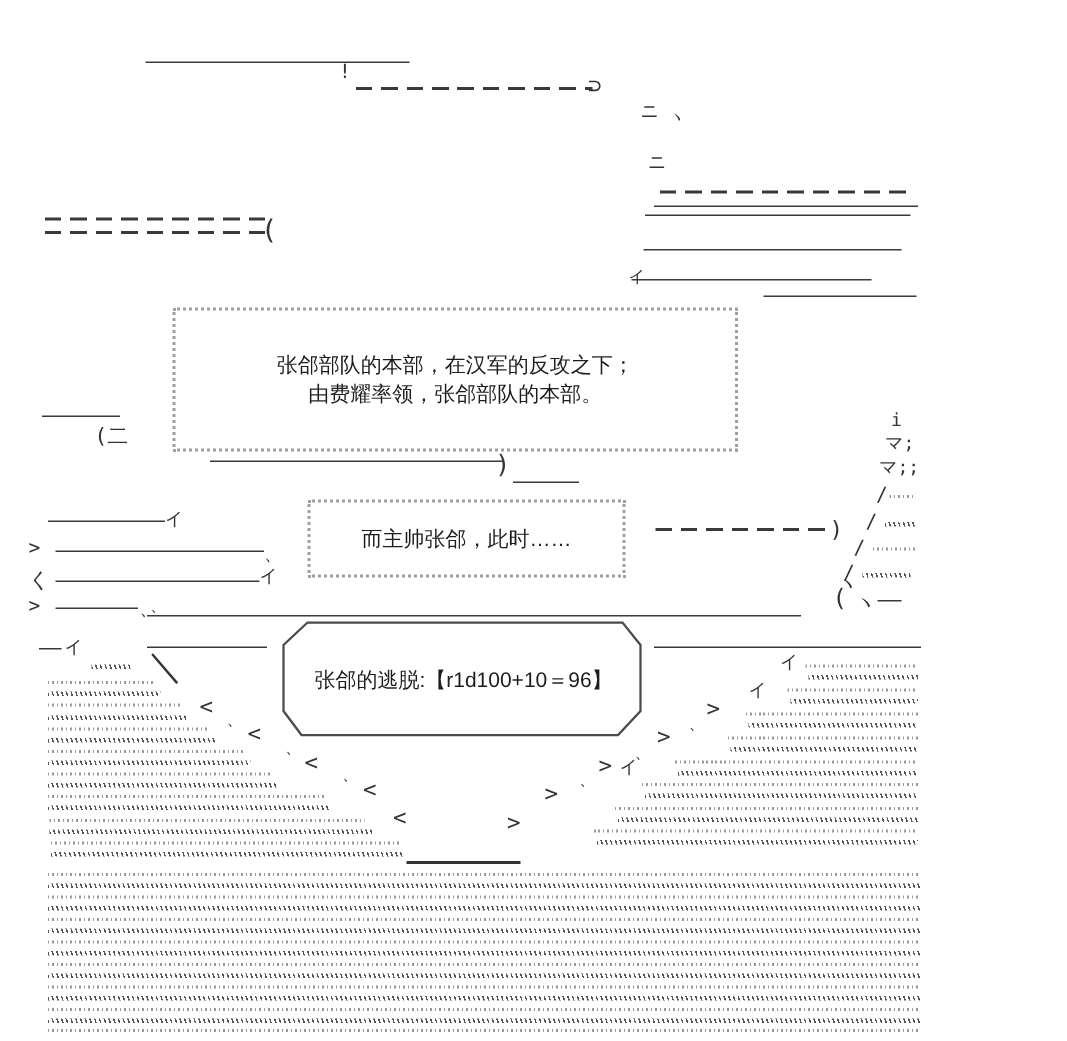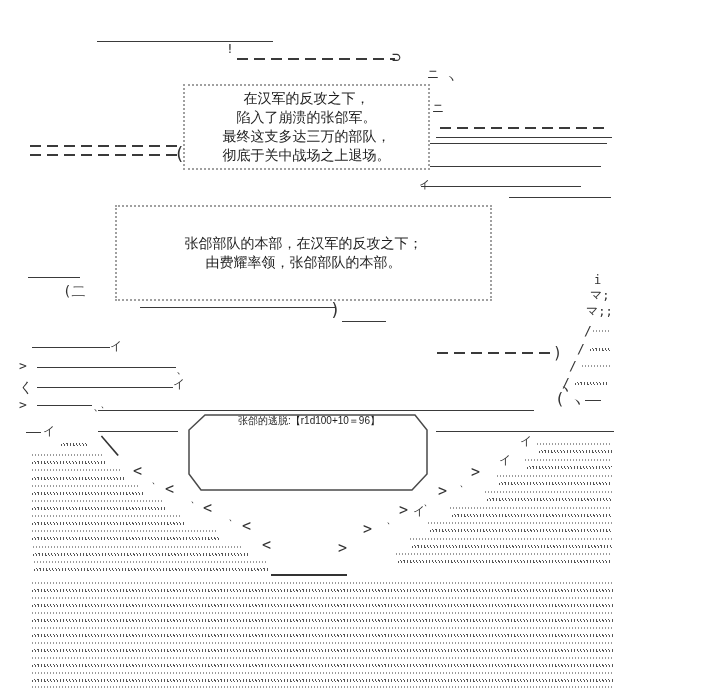--- a/index.html
+++ b/index.html
@@ -16,22 +16,22 @@
   
   .dbox{position:absolute;border:2px dotted #a0a0a0;background:#fff;box-sizing:border-box;
         display:flex;flex-direction:column;justify-content:center;text-align:center;
         color:#1d1d1d;font-size:14px;line-height:19px;}
   .box1{left:183px;top:84px;width:247px;height:86px;}
   .box2{left:115px;top:205px;width:377px;height:96px;}
   .box3{left:205px;top:333px;width:212px;height:52px;}
   
   .dicebox{position:absolute;left:186px;top:412px;width:246px;height:82px;}
   .dicebox svg{position:absolute;left:0;top:0;}
-  .dtext{position:absolute;left:0;top:0;right:0;bottom:0;display:flex;flex-direction:row;
-         justify-content:center;text-align:center;font-size:10px;line-height:18px;color:#1d1d1d;}
+  .dtext{position:absolute;left:0;top:0;right:0;bottom:0;display:flex;flex-direction:column;
+         justify-content:center;text-align:center;font-size:14px;line-height:18px;color:#1d1d1d;}
 </style>
 </head>
 <body>
 
 <div class="canvas">
 
   <div id="deco">
       <div class="ln" style="left: 97px; top: 41px; width: 176px;"></div>
       <div class="ln d" style="left: 237px; top: 58px; width: 158px;"></div>
       <div class="ln d" style="left: 30px; top: 145px; width: 148px;"></div>
@@ -152,32 +152,29 @@
       <span class="g" style="left: 459px; top: 477px; font-size: 11px;">、</span>
       <span class="g" style="left: 438px; top: 484px; font-size: 15px;">&gt;</span>
       <span class="g" style="left: 423px; top: 496px; font-size: 11px;">、</span>
       <span class="g" style="left: 399px; top: 503px; font-size: 15px;">&gt;</span>
       <span class="g" style="left: 413px; top: 505px; font-size: 12px;">イ</span>
       <span class="g" style="left: 386px; top: 514px; font-size: 11px;">、</span>
       <span class="g" style="left: 363px; top: 522px; font-size: 15px;">&gt;</span>
       <span class="g" style="left: 338px; top: 541px; font-size: 15px;">&gt;</span>
     </div>
 
-  <div class="dbox box1">
-    <div>在汉军的反攻之下，</div>
-    <div>陷入了崩溃的张郃军。</div>
-    <div>最终这支多达三万的部队，</div>
-    <div>彻底于关中战场之上退场。</div>
-  </div>
 
   <div class="dbox box2">
     <div>张郃部队的本部，在汉军的反攻之下；</div>
     <div>由费耀率领，张郃部队的本部。</div>
   </div>
 
+  <div class="dbox box3">
+    <div>而主帅张郃，此时……</div>
+  </div>
 
   <div class="dicebox">
     <svg width="246" height="82" viewBox="0 0 246 82">
       <polygon points="19,3 229,3 241,18 241,62 226,78 15,78 3,62 3,18" fill="#ffffff" stroke="#4a4a4a" stroke-width="1.5"></polygon>
     </svg>
     <div class="dtext">
       <div>张郃的逃脱:【r1d100+10＝96】</div>
     </div>
   </div>
 

